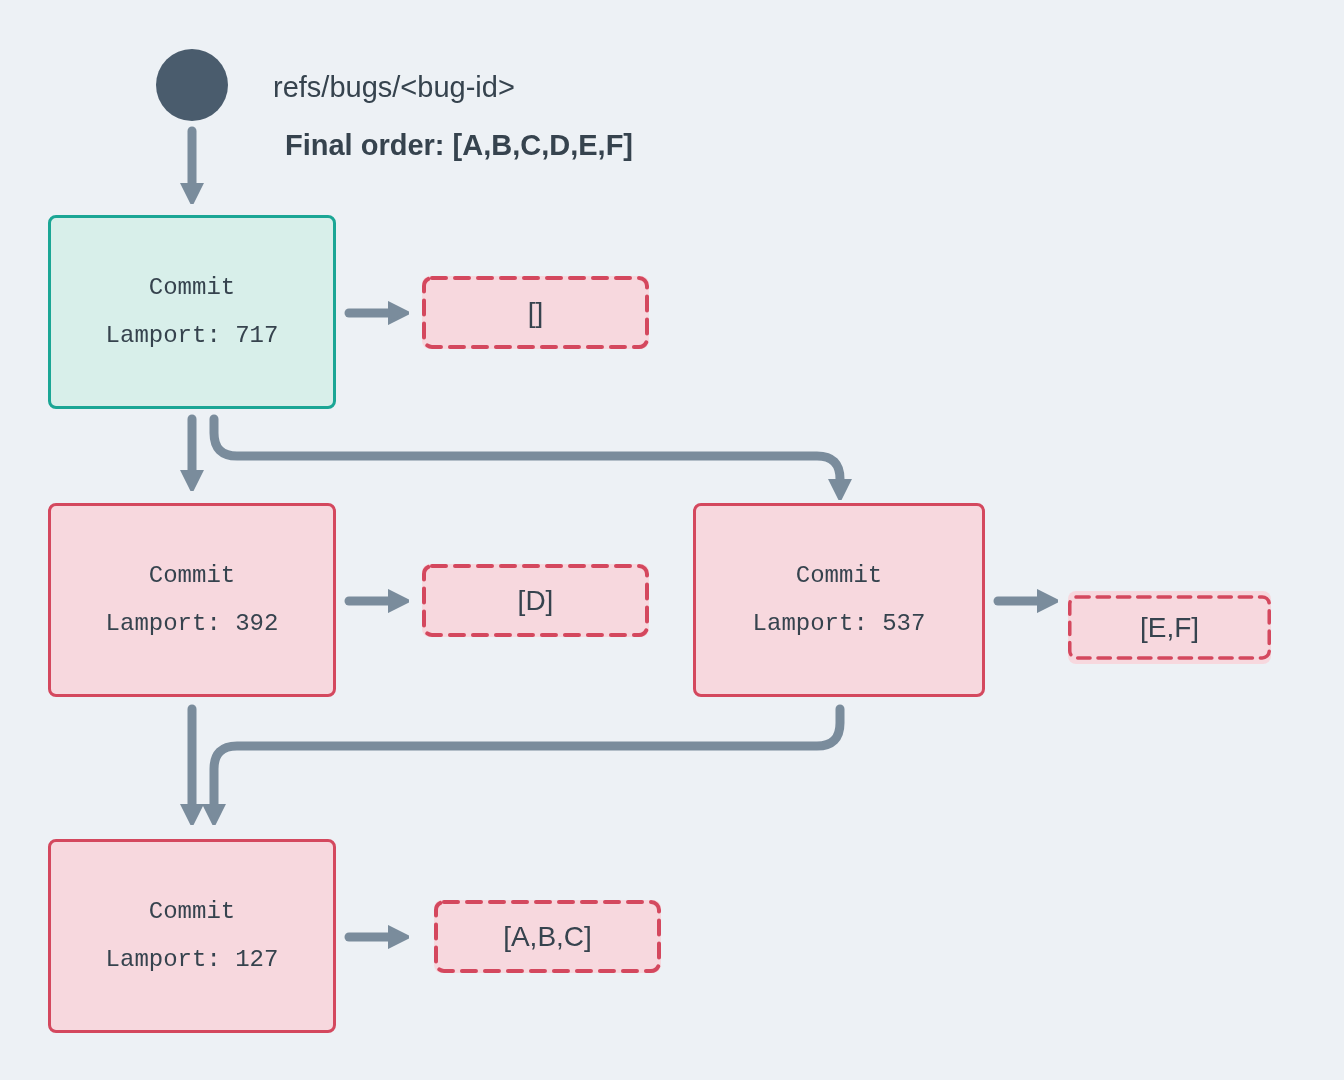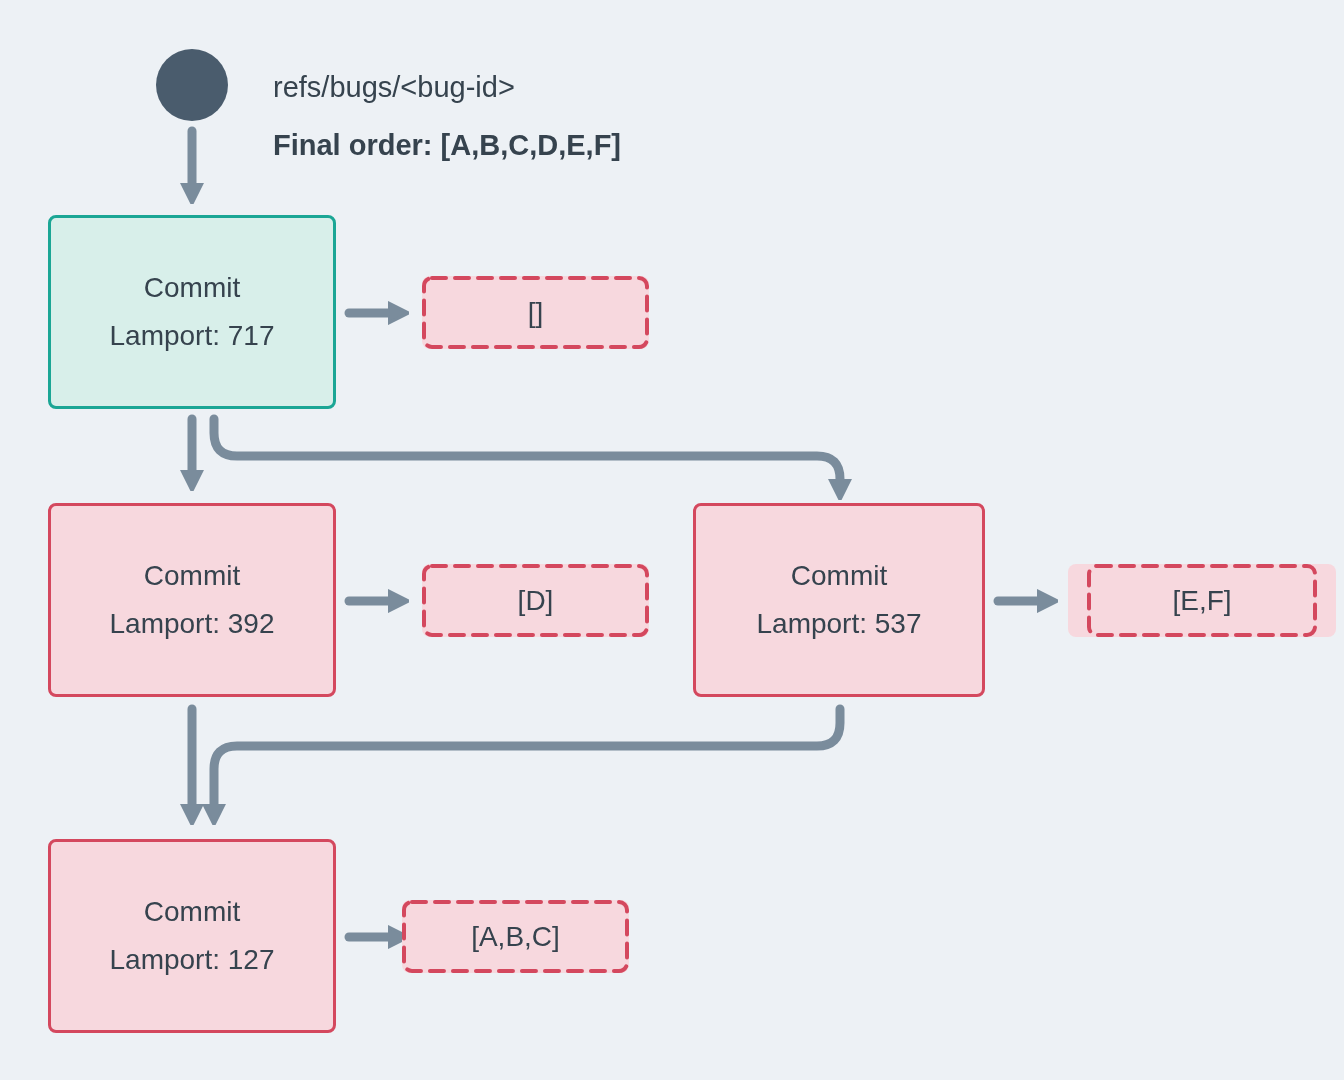--- a/index.html
+++ b/index.html
@@ -17,26 +17,26 @@
   }
   .canvas{position:relative;width:1344px;height:1080px;}
   .edges{position:absolute;left:0;top:0;width:1344px;height:1080px;pointer-events:none;}
 
   .ref-circle{
     position:absolute;left:156px;top:49px;width:72px;height:72px;
     border-radius:50%;background:var(--circle,#4A5C6D);
   }
   .hdr{position:absolute;left:273px;white-space:nowrap;}
   .ref-label{top:71px;font-size:29px;font-weight:400;text-align:right;}
-  .final-order{top:129px;font-size:29px;font-weight:700;}
+  .final-order{top:129px;font-size:29px;font-weight:700;margin-left:12px;}
 
   .commit{
     position:absolute;width:288px;height:194px;border-radius:8px;
     display:flex;flex-direction:column;align-items:center;justify-content:center;
-    font-size:28px;line-height:48px;text-align:center;
+    font-size:24px;line-height:48px;text-align:center;font-family:Liberation Mono, monospace;
   }
   .commit.teal{background:var(--teal-fill,#D8EFEA);border:3.5px solid var(--teal-border,#1BA695);}
   .commit.pink{background:var(--pink-fill,#F7D8DE);border:3.5px solid var(--red-border,#D4485E);}
 
   .payload{
     position:absolute;width:227px;height:73px;border-radius:8px;
     background:var(--pink-fill,#F7D8DE);
     display:flex;align-items:center;justify-content:center;
     font-size:28px;
   }
@@ -98,27 +98,27 @@
     <span>[]</span>
   </div>
 
   <div class="payload" style="left:422px;top:564px;">
     <svg class="dash" viewBox="0 0 227 73">
       <rect x="2" y="2" width="223" height="69" rx="8" fill="none" stroke="var(--red-border,#D4485E)" stroke-width="4" stroke-dasharray="14 9" stroke-linecap="round"></rect>
     </svg>
     <span>[D]</span>
   </div>
 
-  <div class="payload" style="left:1068px;top:564px;width:268px;text-align:center;">
+  <div class="payload" style="left:1068px;top:591px;width:203px;text-align:center;">
     <svg class="dash" viewBox="0 0 230 73">
       <rect x="2" y="2" width="226" height="69" rx="8" fill="none" stroke="var(--red-border,#D4485E)" stroke-width="4" stroke-dasharray="14 9" stroke-linecap="round"></rect>
     </svg>
     <span>[E,F]</span>
   </div>
 
-  <div class="payload" style="left:402px;top:900px;">
+  <div class="payload" style="left:434px;top:900px;">
     <svg class="dash" viewBox="0 0 227 73">
       <rect x="2" y="2" width="223" height="69" rx="8" fill="none" stroke="var(--red-border,#D4485E)" stroke-width="4" stroke-dasharray="14 9" stroke-linecap="round"></rect>
     </svg>
     <span>[A,B,C]</span>
   </div>
 
 </div>
 
 </body></html>

